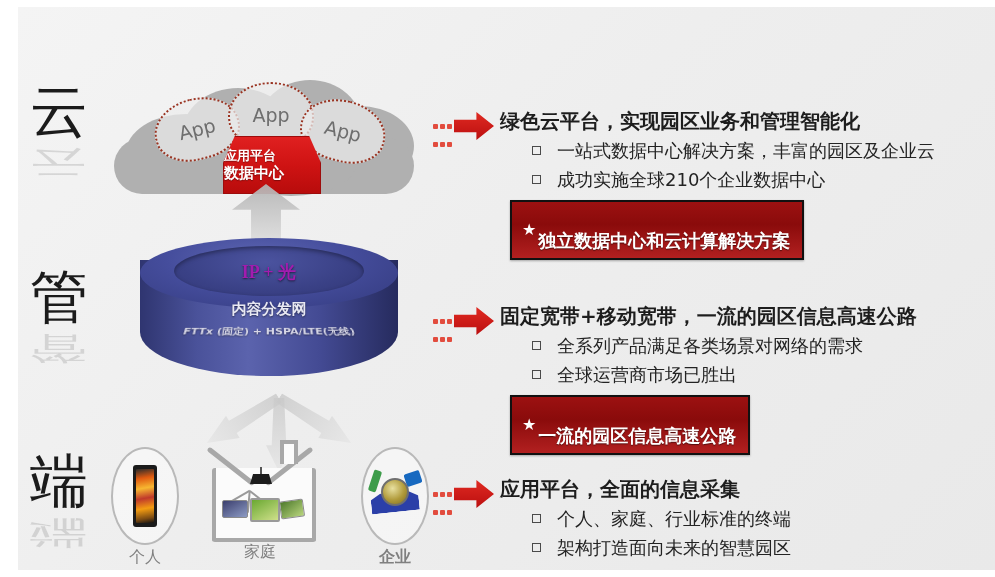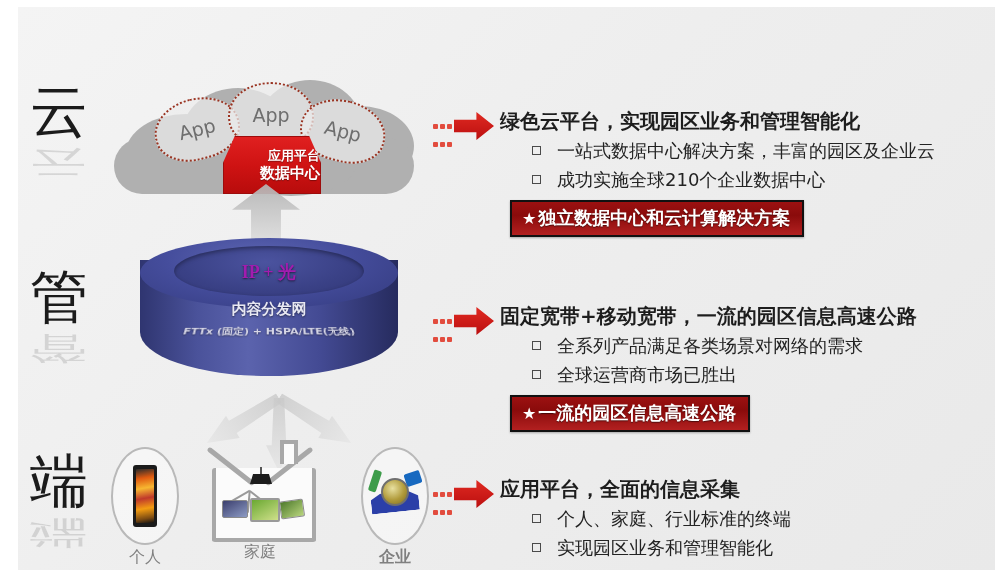--- a/index.html
+++ b/index.html
@@ -63,21 +63,21 @@
   }
   .ab1{left:46px;top:22px;width:82px;height:58px;transform:rotate(-14deg);}
   .ab2{left:120px;top:6px;width:82px;height:62px;}
   .ab3{left:192px;top:24px;width:82px;height:58px;transform:rotate(14deg);}
 
   #dcbox{
     position:absolute;left:115px;top:60px;width:96px;height:56px;
     background:linear-gradient(180deg,#e02020 0%,#cf1313 50%,#b80c0c 100%);
     border:1px solid #9d0c0c;
     clip-path:polygon(12% 0%,88% 0%,100% 46%,100% 100%,0% 100%,0% 46%);
-    display:flex;flex-direction:column;align-items:flex-end;justify-content:center;
+    display:flex;flex-direction:column;align-items:flex-start;justify-content:center;
     color:#ffffff;font-size:13px;font-weight:bold;line-height:1.25;
     text-shadow:0 1px 1px rgba(0,0,0,.35);
     font-family:"DejaVu Sans","Liberation Sans",sans-serif;
   }
   #dcbox .l2{font-size:15px;}
 
   
   #up-arrow{
     position:absolute;left:232px;top:184px;width:68px;height:56px;
     background:linear-gradient(180deg,#b4b4b4 0%,#dcdcdc 100%);
@@ -253,20 +253,21 @@
     background:linear-gradient(180deg,#9c1111 0%,#8a0b0b 40%,#b22020 100%);
     border:2px solid #111111;padding:4px 12px 5px 10px;
     display:inline-flex;align-items:center;white-space:nowrap;
     box-shadow:0 1px 2px rgba(0,0,0,.3);
   }
   .redbox .star{color:#ffffff;font-size:16px;margin-right:2px;}
   .redbox .rtxt{
     color:#ffffff;font-size:18px;font-weight:bold;
     font-family:"DejaVu Sans","Liberation Sans",sans-serif;
     text-shadow:0 1px 1px rgba(0,0,0,.5);
+    margin-top:23px;
   }
 
   #blk-cloud{top:110px;}
   #blk-cloud .redbox{top:90px;}
   #blk-pipe{top:305px;}
   #blk-pipe .redbox{top:90px;}
   #blk-term{top:478px;}
 </style>
 </head>
 <body>
@@ -416,17 +417,17 @@
       <div class="tri"></div>
     </div>
     <div class="heading">应用平台，全面的信息采集</div>
     <div class="bullets">
       <div class="bullet">
         <span class="sq"></span>
         <span class="btxt">个人、家庭、行业标准的终端</span>
       </div>
       <div class="bullet">
         <span class="sq"></span>
-        <span class="btxt">实现园区业务和管理智能化</span>
+        <span class="btxt">架构打造面向未来的智慧园区</span>
       </div>
     </div>
   </div>
 </div>
 
 </body></html>

